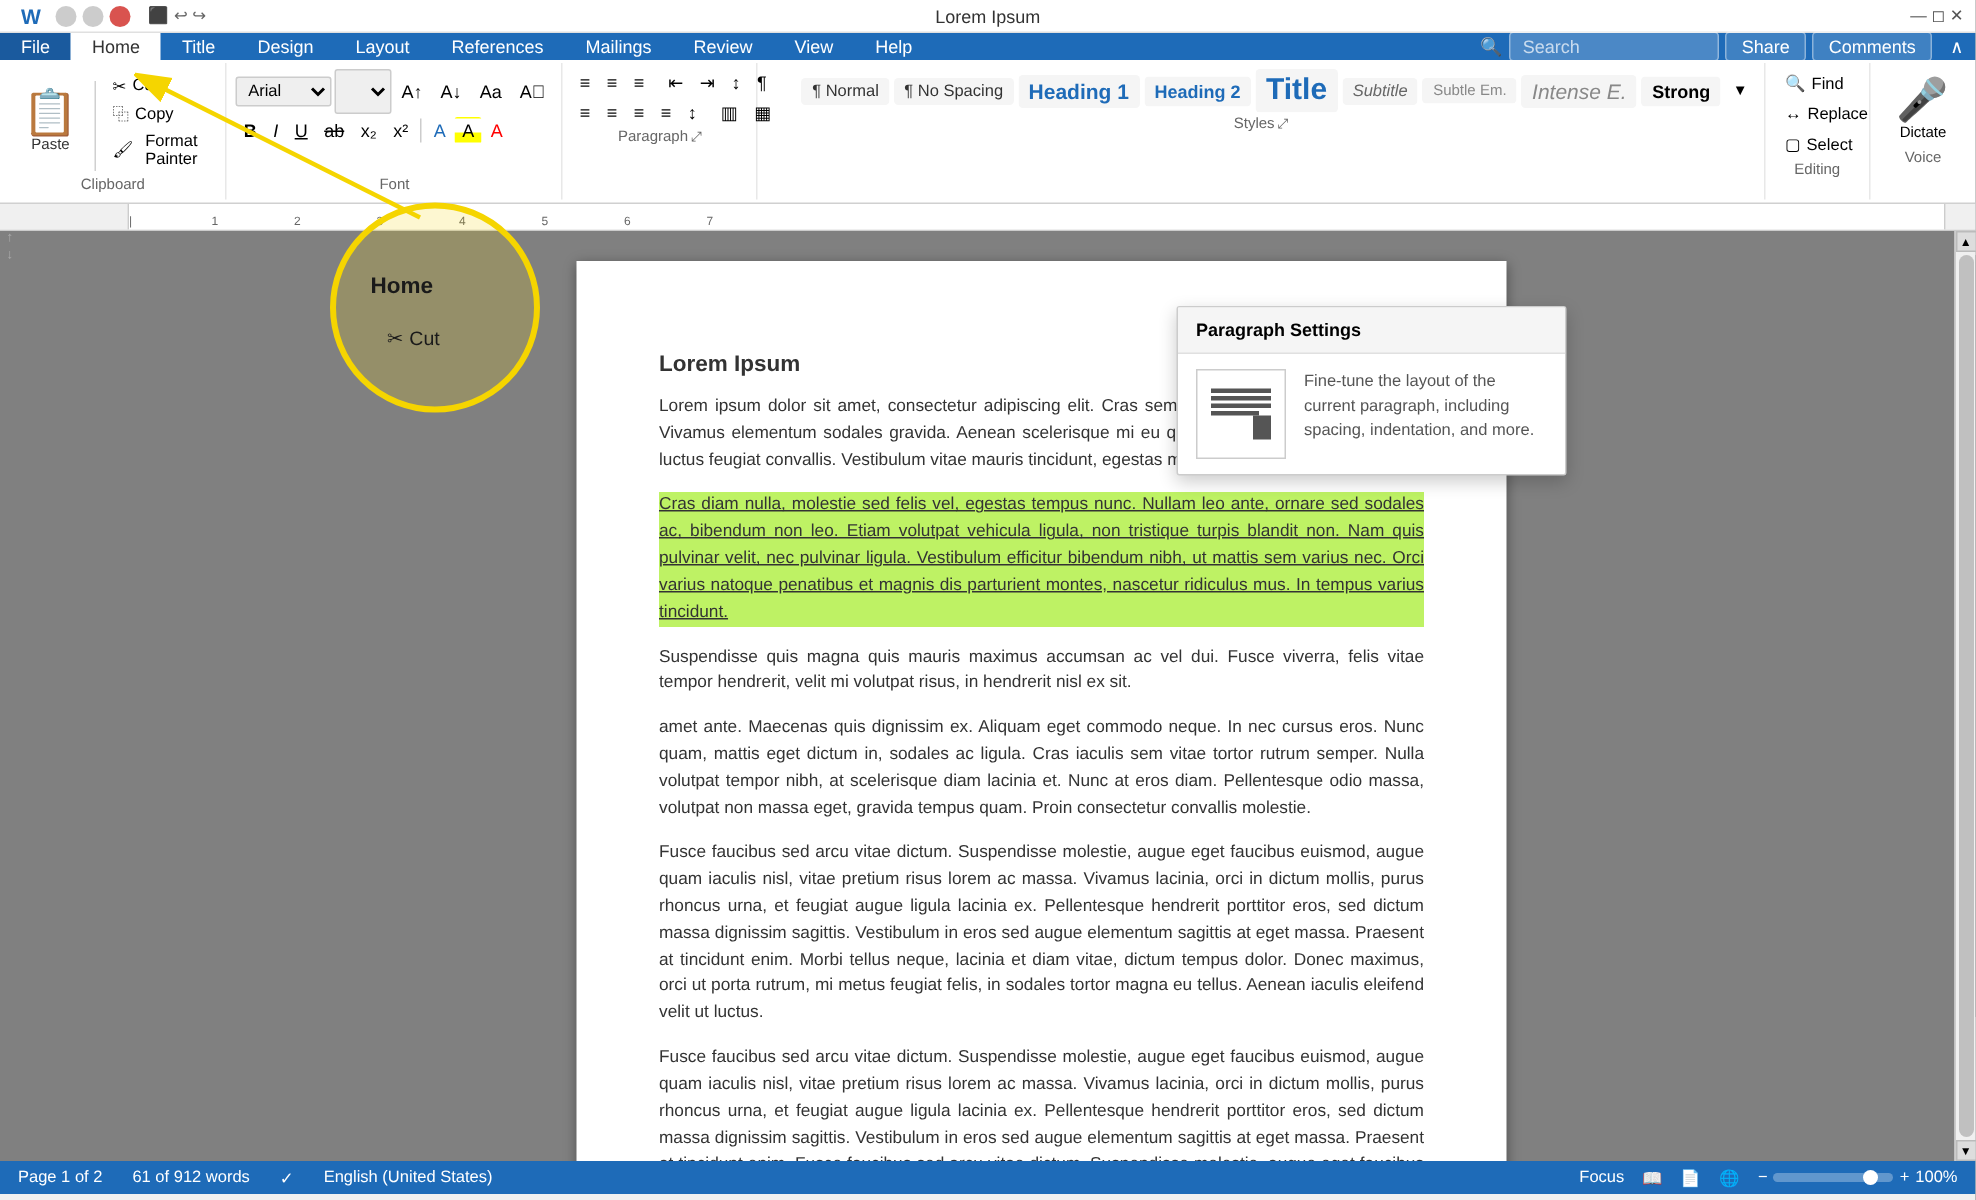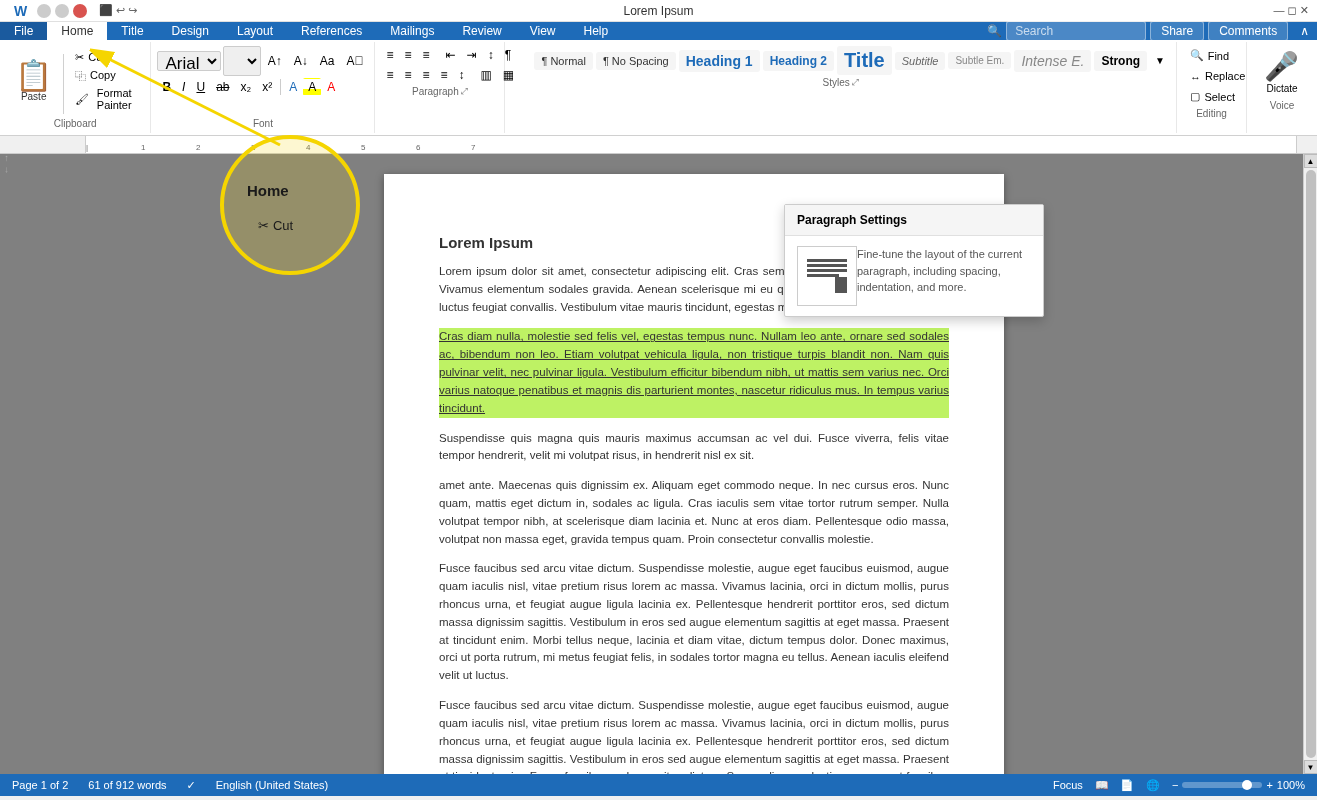--- a/index.html
+++ b/index.html
@@ -77,21 +77,21 @@
       align-items: stretch;
       min-height: 88px;
       padding: 2px 0;
     }
 
     
     .font-row { display: flex; align-items: center; gap: 2px; width: 100%; }
     .font-select {
       border: 1px solid #ccc;
       border-radius: 2px;
-      font-size: 17px;
+      font-size: 11px;
       padding: 1px 3px;
       width: 110px;
       height: 20px;
     }
     .font-size-select {
       border: 1px solid #ccc;
       border-radius: 2px;
       font-size: 11px;
       padding: 14px 3px;
       width: 38px;
@@ -209,20 +209,21 @@
     .para-popup-header {
       background: #f5f5f5;
       padding: 8px 12px;
       border-bottom: 1px solid #e0e0e0;
       font-weight: bold;
       font-size: 12px;
     }
     .para-popup-body {
       padding: 10px 12px;
       display: flex;
+      gap: 12px;
       align-items: flex-start;
     }
     .para-popup-icon {
       width: 60px;
       height: 60px;
       border: 1px solid #ccc;
       flex-shrink: 0;
       display: flex;
       align-items: center;
       justify-content: center;

